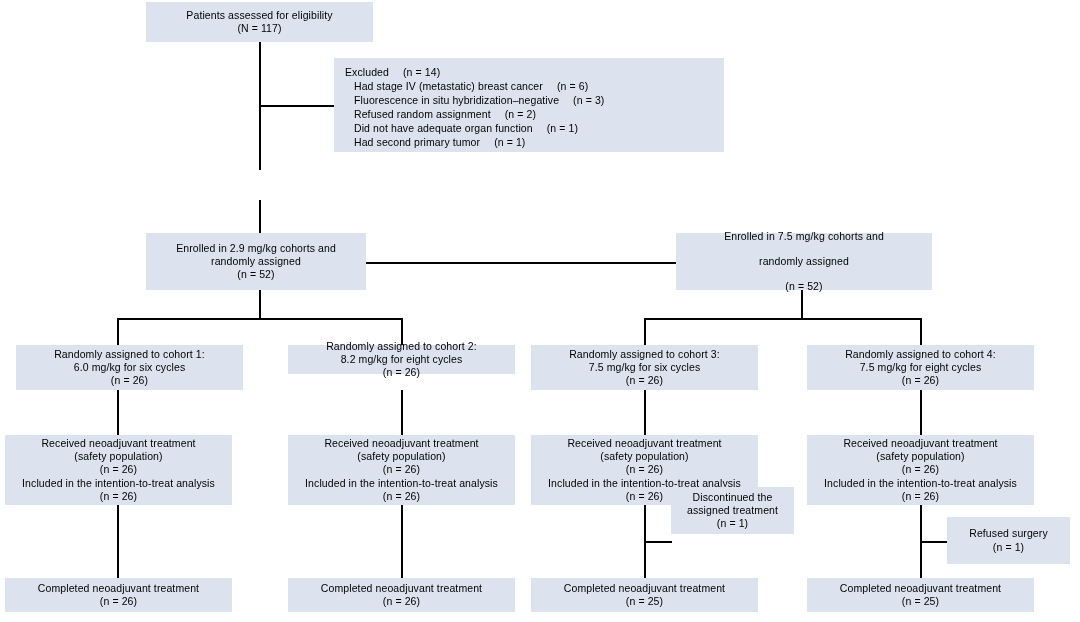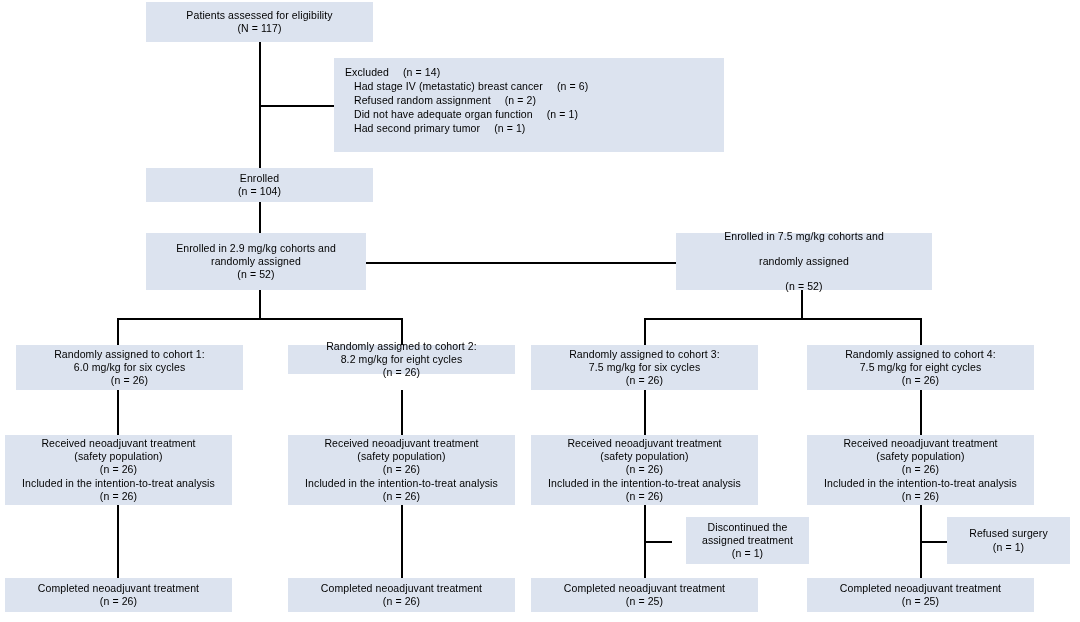--- a/index.html
+++ b/index.html
@@ -109,37 +109,37 @@
   <div class="box excluded" style="left:334px; top:58px; width:390px; height:94px;">
     <div class="excl-row">
       <span class="lbl">Excluded</span>
       <span class="cnt">(n = 14)</span>
     </div>
     <div class="excl-row indent">
       <span class="lbl">Had stage IV (metastatic) breast cancer</span>
       <span class="cnt">(n = 6)</span>
     </div>
     <div class="excl-row indent">
+      <span class="lbl">Fluorescence in situ hybridization–negative</span>
+      <span class="cnt">(n = 3)</span>
+    </div>
+    <div class="excl-row indent">
       <span class="lbl">Refused random assignment</span>
       <span class="cnt">(n = 2)</span>
     </div>
     <div class="excl-row indent">
       <span class="lbl">Did not have adequate organ function</span>
       <span class="cnt">(n = 1)</span>
     </div>
     <div class="excl-row indent">
       <span class="lbl">Had second primary tumor</span>
       <span class="cnt">(n = 1)</span>
     </div>
   </div>
 
-  <div class="box" style="left:146px; top:168px; width:227px; height:34px;">
-    <span class="ln">Enrolled</span>
-    <span class="ln">(n = 104)</span>
-  </div>
 
   <div class="box" style="left:146px; top:233px; width:220px; height:57px;">
     <span class="ln">Enrolled in 2.9 mg/kg cohorts and</span>
     <span class="ln">randomly assigned</span>
     <span class="ln">(n = 52)</span>
   </div>
 
   <div class="box" style="left:676px; top:233px; width:256px; height:57px;gap:12px;">
     <span class="ln">Enrolled in 7.5 mg/kg cohorts and</span>
     <span class="ln">randomly assigned</span>
@@ -195,21 +195,21 @@
   </div>
 
   <div class="box" style="left:807px; top:435px; width:227px; height:70px;">
     <span class="ln">Received neoadjuvant treatment</span>
     <span class="ln">(safety population)</span>
     <span class="ln">(n = 26)</span>
     <span class="ln">Included in the intention-to-treat analysis</span>
     <span class="ln">(n = 26)</span>
   </div>
 
-  <div class="box" style="left:671px; top:517px; width:123px; height:47px;margin-left:15px;">
+  <div class="box" style="left:671px; top:487px; width:123px; height:47px;">
     <span class="ln">Discontinued the</span>
     <span class="ln">assigned treatment</span>
     <span class="ln">(n = 1)</span>
   </div>
 
   <div class="box" style="left:947px; top:517px; width:123px; height:47px;">
     <span class="ln">Refused surgery</span>
     <span class="ln">(n = 1)</span>
   </div>
 

